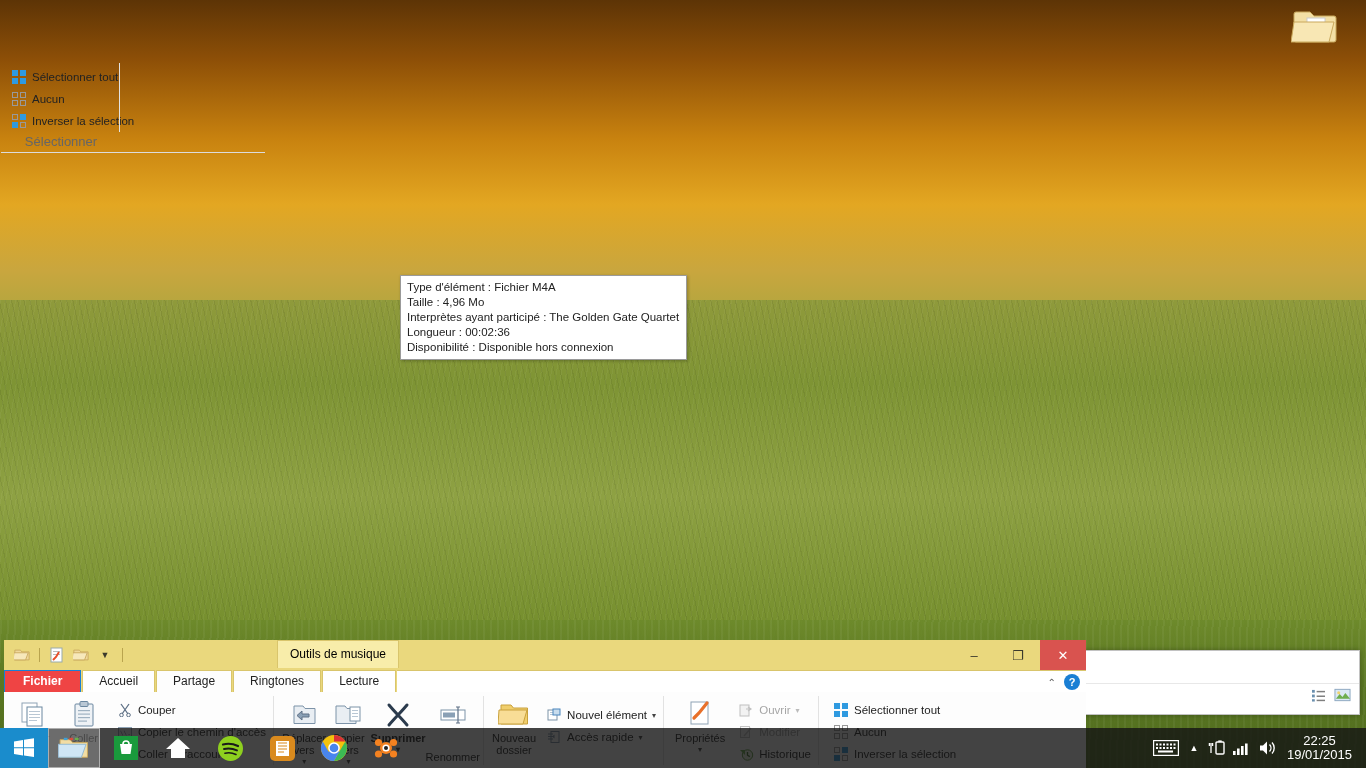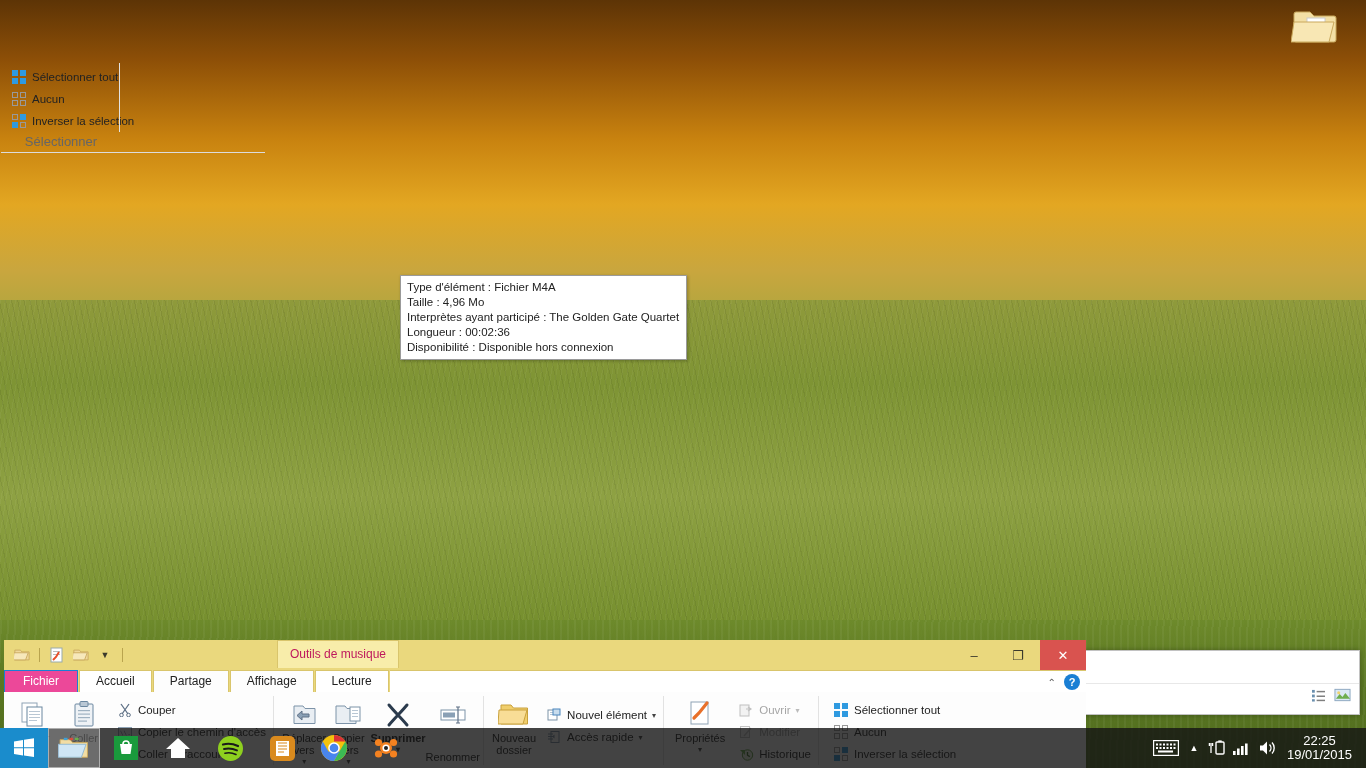--- a/index.html
+++ b/index.html
@@ -84,37 +84,37 @@
   }
   .qat { display:flex; align-items:center; gap:4px; padding-left:8px; height:30px; }
   .qat .sep { width:1px; height:14px; background:#b9a44e; margin:0 3px; }
   .qat-btn { width:20px; height:20px; display:flex; align-items:center; justify-content:center; }
   .win-title {
     position:absolute; left:0; right:0; text-align:center;
     font-size:13px; color:#3b3a2c; pointer-events:none;
   }
   .ctx-tab {
     position:absolute; left:273px; top:0; height:28px;
-    background:#f8edaa; color:#be185d; font-size:12px;
+    background:#f8edaa; color:#000000; font-size:12px;
     padding:6px 12px 0 12px; border:1px solid #d9c56c; border-bottom:0;
   }
   .win-buttons { position:absolute; right:0; top:0; display:flex; height:30px; }
   .wb { width:44px; height:30px; display:flex; align-items:center; justify-content:center; color:#3b3a2c; font-size:13px; }
   .wb.close { background:#d9534f; color:#fff; width:46px; }
 
   
   .ribbon-tabs {
     height:22px; background:#ead87d; display:flex; align-items:flex-end;
     position:relative; padding-left:0;
   }
   .rtab {
     height:22px; line-height:21px; padding:0 16px; font-size:12px; color:#222;
     background:#fff; border:1px solid #d9c56c; border-bottom:0; margin-right:1px;
   }
-  .rtab.file { background:#ec4899; color:#fff; border-color:#1a7fd4; padding:0 18px; }
+  .rtab.file { background:#ef4444; color:#fff; border-color:#1a7fd4; padding:0 18px;font-weight:bold; }
   .rtab.plain { background:#fdfdfd;margin-top:24px; }
   .rtab.contextual { background:#fff; }
   .rtab-fill { flex:1; background:#fff; border-bottom:0; height:22px; border-top:1px solid #d9c56c; }
   .ribbon-right { position:absolute; right:6px; bottom:2px; display:flex; gap:8px; align-items:center; }
 
   
   .ribbon {
     background:#fdfdfd; border-bottom:1px solid #dcdcdc;
     height:93px; display:flex; position:relative;
   }
@@ -357,21 +357,21 @@
       <span class="wb">–</span>
       <span class="wb">❐</span>
       <span class="wb close">✕</span>
     </div>
   </div>
 
   <div class="ribbon-tabs">
     <span class="rtab file">Fichier</span>
     <span class="rtab">Accueil</span>
     <span class="rtab plain">Partage</span>
-    <span class="rtab plain">Affichage</span>
+    <span class="rtab plain">Ringtones</span>
     <span class="rtab contextual">Lecture</span>
     <span class="rtab-fill"></span>
     <span class="ribbon-right">
       <span style="font-size:10px; color:#555;">⌃</span>
       <span class="help-circle">?</span>
     </span>
   </div>
 
   <div class="ribbon">
 

